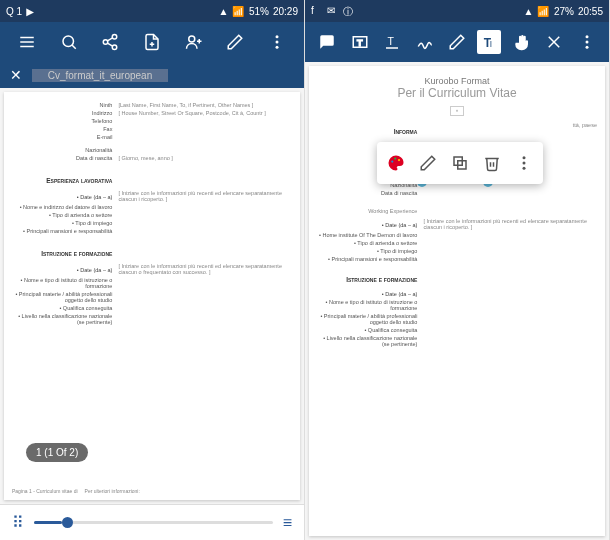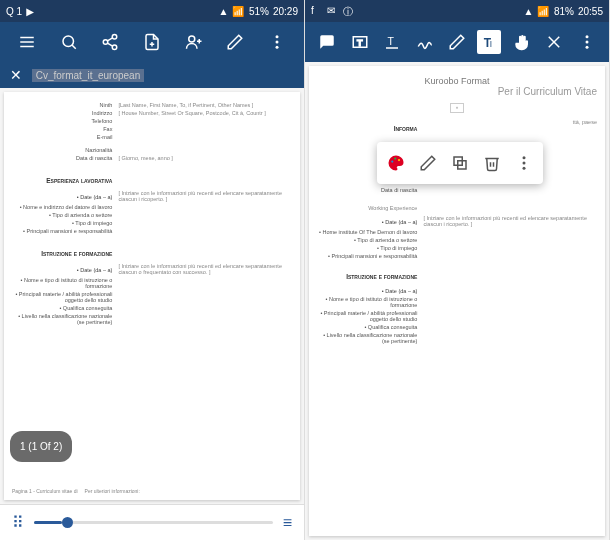--- a/index.html
+++ b/index.html
@@ -5,38 +5,38 @@
   * { margin: 0; padding: 0; box-sizing: border-box; }
   body { font-family: Arial, sans-serif; background: #fff; width: 610px; height: 540px; overflow: hidden; display: flex; }
   .half { width: 305px; height: 540px; position: relative; display: flex; flex-direction: column; border-right:1px solid #ddd;}
   .statusbar { background: #1e3a5f; color: #fff; height: 22px; display: flex; align-items: center; justify-content: space-between; padding: 0 6px; font-size: 10px; }
   .statusbar .left, .statusbar .right { display: flex; align-items: center; gap: 4px; justify-content: flex-end; }
   .toolbar { background: #1e4a7a; height: 40px; display: flex; align-items: center; justify-content: space-around; padding: 0 6px; }
   .toolbar .ico { color: #fff; width: 24px; height: 24px; display: flex; align-items: center; justify-content: center; }
   .toolbar svg { width: 18px; height: 18px; }
   .crumb { background: #1e4a7a; color: #ccc; height: 26px; display: flex; align-items: center; padding: 0 10px; font-size: 10px; gap: 10px;}
   .crumb .x { color:#fff; font-size:14px;}
-  .crumb .txt { background:#5a7090; padding:1px 4px;}
+  .crumb .txt { background:#5a7090; padding:1px 16px;}
   .doc { flex: 1; overflow: hidden; background: #f5f5f5; position: relative; }
   .page { background: #fff; margin: 4px; box-shadow: 0 1px 3px rgba(0,0,0,0.2); padding: 10px 8px; font-size: 6px; color: #333; position: relative; height: calc(100% - 8px);}
   .page h1 { font-size: 9px; color: #777; font-weight: normal; text-align:center;}
-  .page h2 { font-size: 10px; color: #999; font-weight: normal; text-align:right; margin-bottom:6px;}
+  .page h2 { font-size: 12px; color: #999; font-weight: normal; text-align:center; margin-bottom:6px;}
   .page .flag { text-align:center; font-size:6px; border:1px solid #ccc; width:14px; height:10px; margin:2px auto 6px; color:#aaa;}
   .row { display: flex; margin-bottom: 2px; }
   .lcol { width: 38%; text-align: right; padding-right: 6px; color: #555; font-size:5.5px;}
   .rcol { width: 62%; color: #666; font-size:5.5px;}
   .sect { font-weight: bold; font-variant: small-caps; font-size: 6.5px; color:#333; margin-top:6px;}
   .subsect { font-size:5.5px; color:#444; margin-top:4px;}
   .fill { color: #888; }
   .email { color:#d05020; position:relative;}
   .sel-handle { position:absolute; width:10px; height:10px; background:#5bb5d8; border-radius:0 0 10px 10px;}
   .sel-rect { border:1px solid #5bb5d8;}
   .popup { position: absolute; background: #fff; border-radius: 4px; box-shadow: 0 2px 10px rgba(0,0,0,0.3); display: flex; padding: 6px 4px; gap: 2px; z-index:10;}
   .popup .pbtn { width: 30px; height: 30px; display: flex; align-items: center; justify-content: center; color:#555;}
-  .pagebadge { position: absolute; bottom: 42px; left: 10px; background: rgba(80,80,80,0.85); color: #fff; font-size: 10px; padding: 10px 10px; border-radius: 12px; }
+  .pagebadge { position: absolute; bottom: 42px; left: 26px; background: rgba(80,80,80,0.85); color: #fff; font-size: 10px; padding: 4px 10px; border-radius: 12px; }
   .bottombar { height: 36px; background: #fff; border-top: 1px solid #ddd; display: flex; align-items: center; padding: 0 12px; gap:10px;}
   .grid-ico { color: #2a5a9a; font-size: 16px; }
   .slider { flex:1; height:3px; background:#ddd; position:relative; border-radius:2px;}
   .slider .fillbar { width:12%; background:#2a5a9a; height:100%; border-radius:2px;}
   .slider .knob { position:absolute; left:12%; top:-4px; width:11px; height:11px; background:#2a5a9a; border-radius:50%;}
   .list-ico { color:#2a5a9a; font-size:16px;}
   .sico { width:12px; height:12px; display:inline-block;}
   .footnote { position:absolute; bottom:6px; left:8px; font-size:5px; color:#888;}
 </style>
 </head>
@@ -206,21 +206,21 @@
 <div class="half">
   <div class="statusbar">
     <div class="left">
       <span class="sico">f</span>
       <span class="sico">✉</span>
       <span class="sico">ⓘ</span>
     </div>
     <div class="right">
       <span>▲</span>
       <span>📶</span>
-      <span>81%</span>
+      <span>27%</span>
       <span>20:55</span>
     </div>
   </div>
   <div class="toolbar">
     <span class="ico">
         <svg viewBox="0 0 24 24" fill="#fff">
           <path d="M21 15a2 2 0 0 1-2 2H7l-4 4V5a2 2 0 0 1 2-2h14a2 2 0 0 1 2 2z"></path>
         </svg>
       </span>
     <span class="ico">

